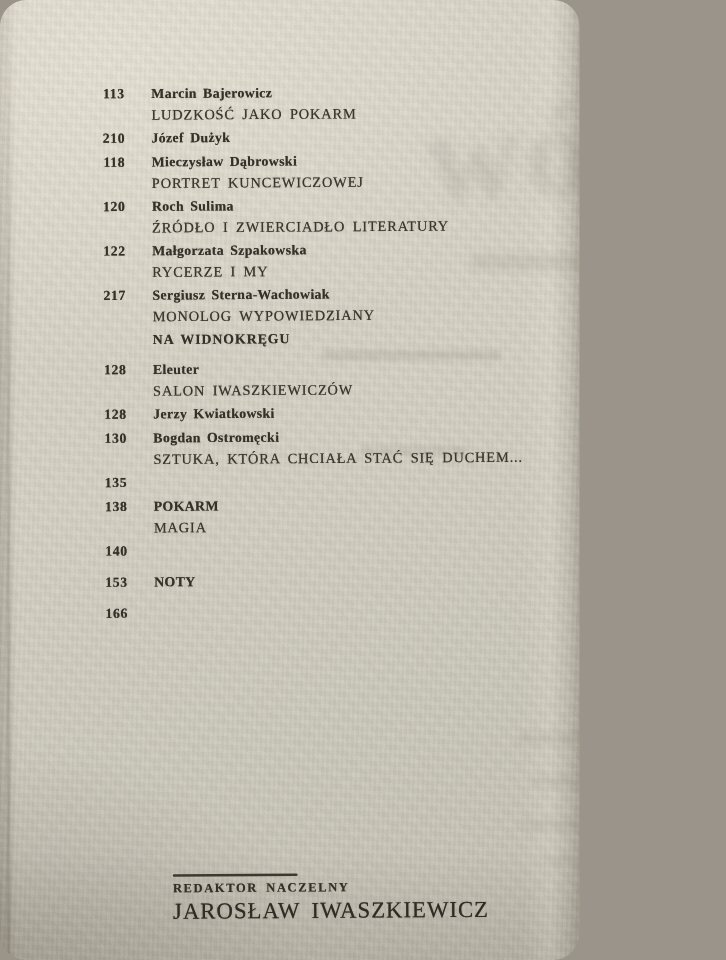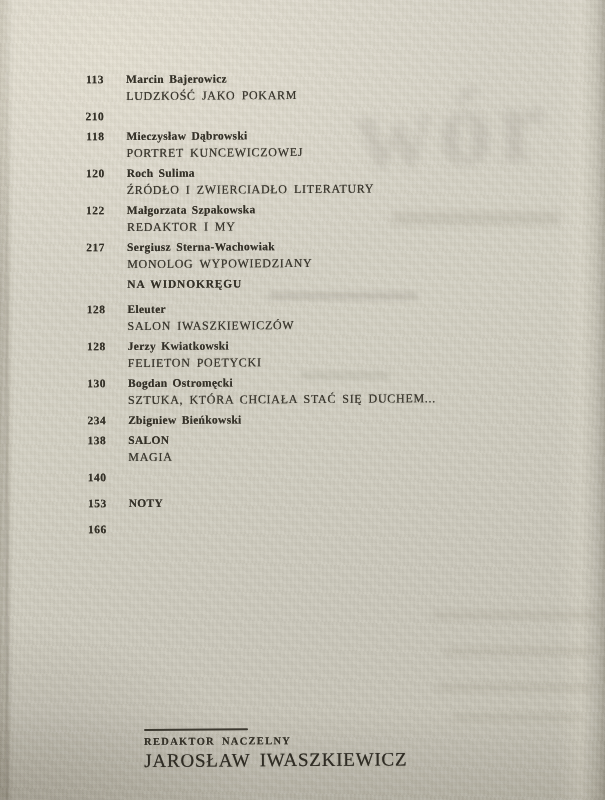--- a/index.html
+++ b/index.html
@@ -1,27 +1,28 @@
 <!DOCTYPE html>
 <html><head>
 <meta charset="utf-8">
 <style>
   html,body{margin:0;padding:0;}
   body{width:605px;height:800px;overflow:hidden;background:#9a948a;}
 
   .page{
-    position:relative;width:605px;height:800px;overflow:hidden;
+    position:relative;width:483px;height:800px;overflow:hidden;
     font-family:"Liberation Serif","DejaVu Serif",serif;
     background:
       radial-gradient(ellipse 620px 420px at 18% 6%, rgba(238,233,218,0.55), rgba(238,233,218,0) 62%),
       radial-gradient(ellipse 420px 300px at 0% 100%, rgba(95,88,74,0.22), rgba(95,88,74,0) 60%),
       linear-gradient(to left, rgba(90,84,70,0.30) 0px, rgba(90,84,70,0.10) 9px, rgba(232,227,212,0.22) 24px, rgba(232,227,212,0) 48px),
       linear-gradient(to right, rgba(105,98,82,0.30) 0px, rgba(105,98,82,0) 14px),
       linear-gradient(to top, rgba(110,104,90,0.20) 0px, rgba(110,104,90,0) 90px),
       linear-gradient(160deg,#d9d5c9 0%, #d3d0c3 45%, #cac7bb 72%, #c2bfb2 100%);
+    border-radius: 22px;
   }
   
   .page::before{
     content:"";position:absolute;inset:0;pointer-events:none;
     background:
       repeating-linear-gradient(92deg, rgba(255,255,255,0.035) 0 2px, rgba(90,85,70,0.030) 2px 4px),
       repeating-linear-gradient(3deg,  rgba(255,255,255,0.030) 0 3px, rgba(90,85,70,0.024) 3px 7px),
       repeating-linear-gradient(47deg, rgba(255,255,255,0.02) 0 5px, rgba(90,85,70,0.018) 5px 11px);
   }
   .crease-left{
@@ -104,20 +105,21 @@
         <span class="pg">113</span>
         <span class="txt">
           <span class="author">Marcin Bajerowicz</span>
           <span class="title">LUDZKOŚĆ JAKO POKARM</span>
         </span>
       </div>
 
       <div class="row">
         <span class="pg">210</span>
         <span class="txt">
+          <span class="author">Józef Dużyk</span>
         </span>
       </div>
 
       <div class="row">
         <span class="pg">118</span>
         <span class="txt">
           <span class="author">Mieczysław Dąbrowski</span>
           <span class="title">PORTRET KUNCEWICZOWEJ</span>
         </span>
       </div>
@@ -127,21 +129,21 @@
         <span class="txt">
           <span class="author">Roch Sulima</span>
           <span class="title">ŹRÓDŁO I ZWIERCIADŁO LITERATURY</span>
         </span>
       </div>
 
       <div class="row">
         <span class="pg">122</span>
         <span class="txt">
           <span class="author">Małgorzata Szpakowska</span>
-          <span class="title">REDAKTOR I MY</span>
+          <span class="title">RYCERZE I MY</span>
         </span>
       </div>
 
       <div class="row">
         <span class="pg">217</span>
         <span class="txt">
           <span class="author">Sergiusz Sterna-Wachowiak</span>
           <span class="title">MONOLOG WYPOWIEDZIANY</span>
         </span>
       </div>
@@ -158,43 +160,41 @@
         <span class="txt">
           <span class="author">Eleuter</span>
           <span class="title">SALON IWASZKIEWICZÓW</span>
         </span>
       </div>
 
       <div class="row">
         <span class="pg">128</span>
         <span class="txt">
           <span class="author">Jerzy Kwiatkowski</span>
-          <span class="title">FELIETON POETYCKI</span>
         </span>
       </div>
 
       <div class="row">
         <span class="pg">130</span>
         <span class="txt">
           <span class="author">Bogdan Ostromęcki</span>
           <span class="title">SZTUKA, KTÓRA CHCIAŁA STAĆ SIĘ DUCHEM...</span>
         </span>
       </div>
 
       <div class="row">
-        <span class="pg">234</span>
-        <span class="txt">
-          <span class="author">Zbigniew Bieńkowski</span>
+        <span class="pg">135</span>
+        <span class="txt">
         </span>
       </div>
 
       <div class="row">
         <span class="pg">138</span>
         <span class="txt">
-          <span class="author">SALON</span>
+          <span class="author">POKARM</span>
           <span class="title">MAGIA</span>
         </span>
       </div>
 
       <div class="row single">
         <span class="pg">140</span>
       </div>
 
       <div class="row single">
         <span class="pg">153</span>

